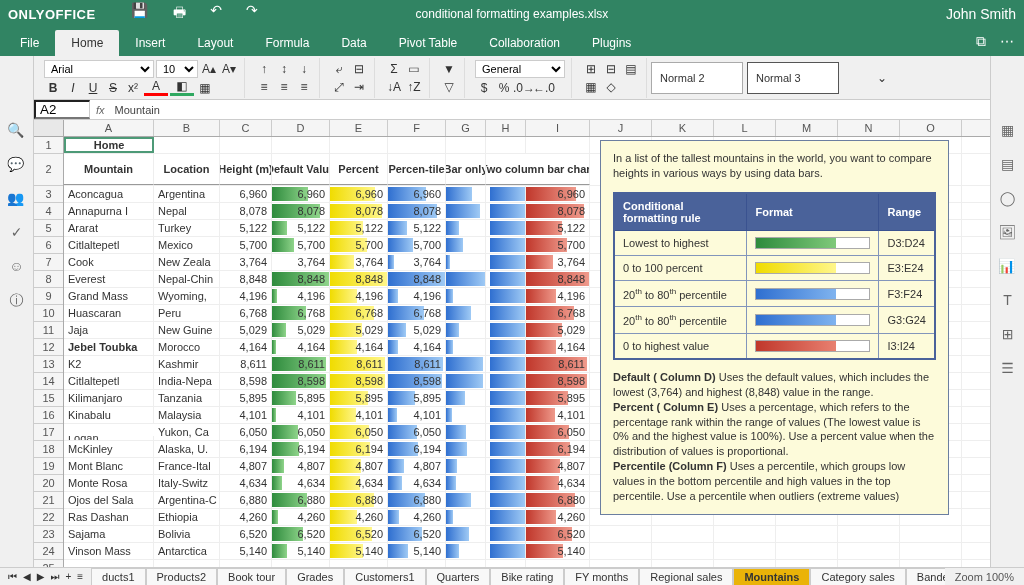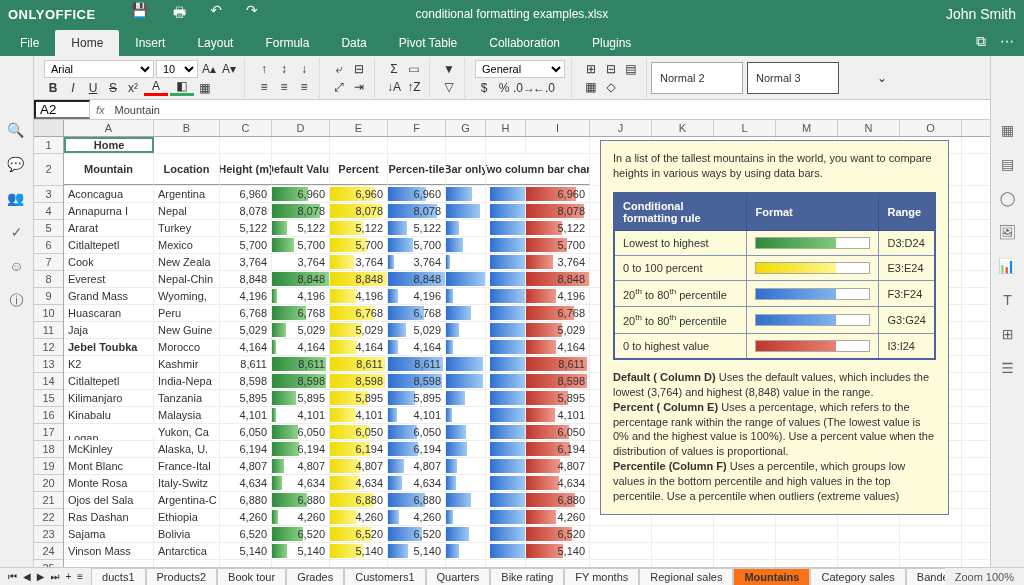--- a/index.html
+++ b/index.html
@@ -73,21 +73,21 @@
 .fmtfill { position: absolute; top: 0; bottom: 0; left: 0; width: 70%; }
 .infopanel .notes { font-size: 11px; line-height: 1.35; }
 .infopanel .notes b { font-weight: bold; }
 
 
 .sheettabs { position: absolute; bottom: 0; left: 0; right: 0; height: 18px; background: #f0f0f0; border-top: 1px solid #ccc; display: flex; align-items: center; font-size: 11px; }
 .sheettabs .nav { display: flex; gap: 2px; padding: 0 6px; }
 .sheettabs .nav span { cursor: pointer; padding: 0 2px; font-size: 10px; }
 .sheettabs .tabs { display: flex; overflow: hidden; flex: 1; }
 .sheettabs .stab { padding: 2px 10px; border: 1px solid #ccc; border-bottom: none; background: #f8f8f8; cursor: pointer; white-space: nowrap; }
-.sheettabs .stab.active { background: #f97316; font-weight: bold; text-align: right; }
+.sheettabs .stab.active { background: #eab308; font-weight: bold; text-align: right; }
 .sheettabs .zoom { padding: 0 10px; color: #555; }
 
 sup { font-size: 8px; }
 </style>
 </head>
 <body>
 
 <div class="titlebar">
   <span class="logo">ONLYOFFICE</span>
   <div class="top-icons">

